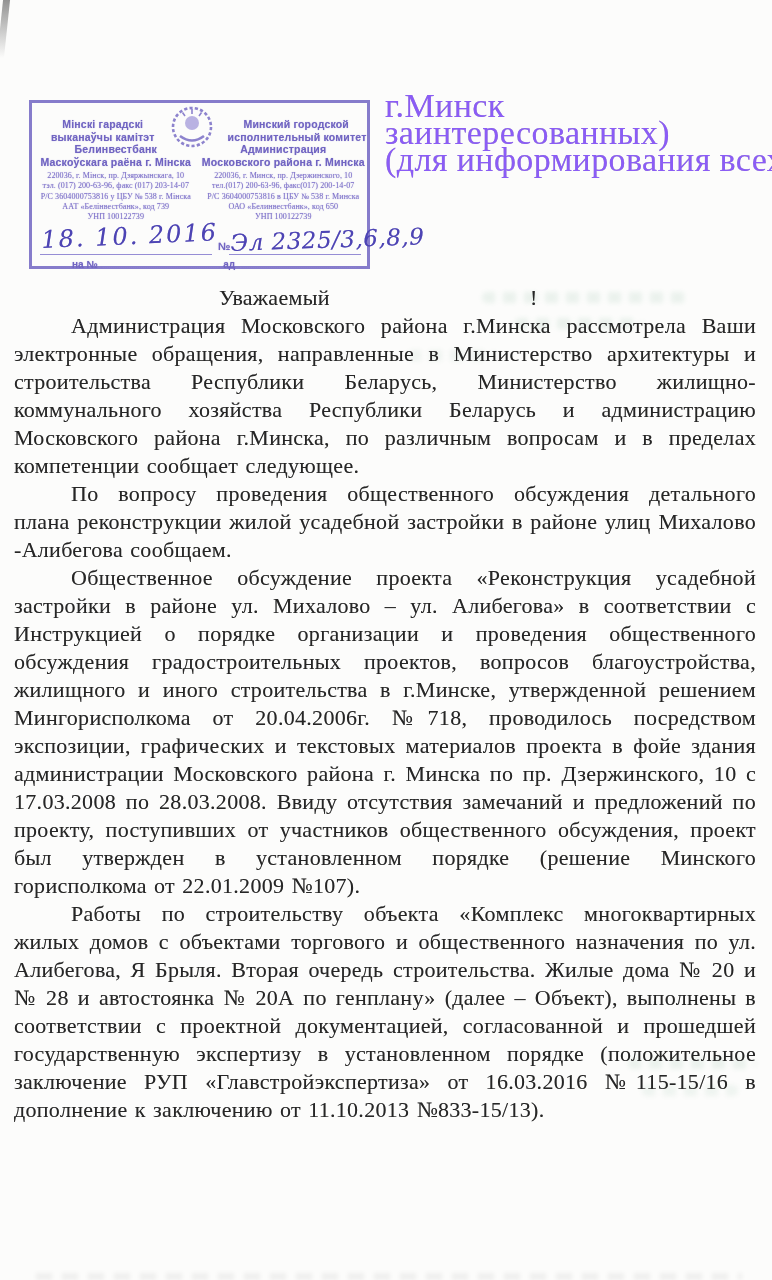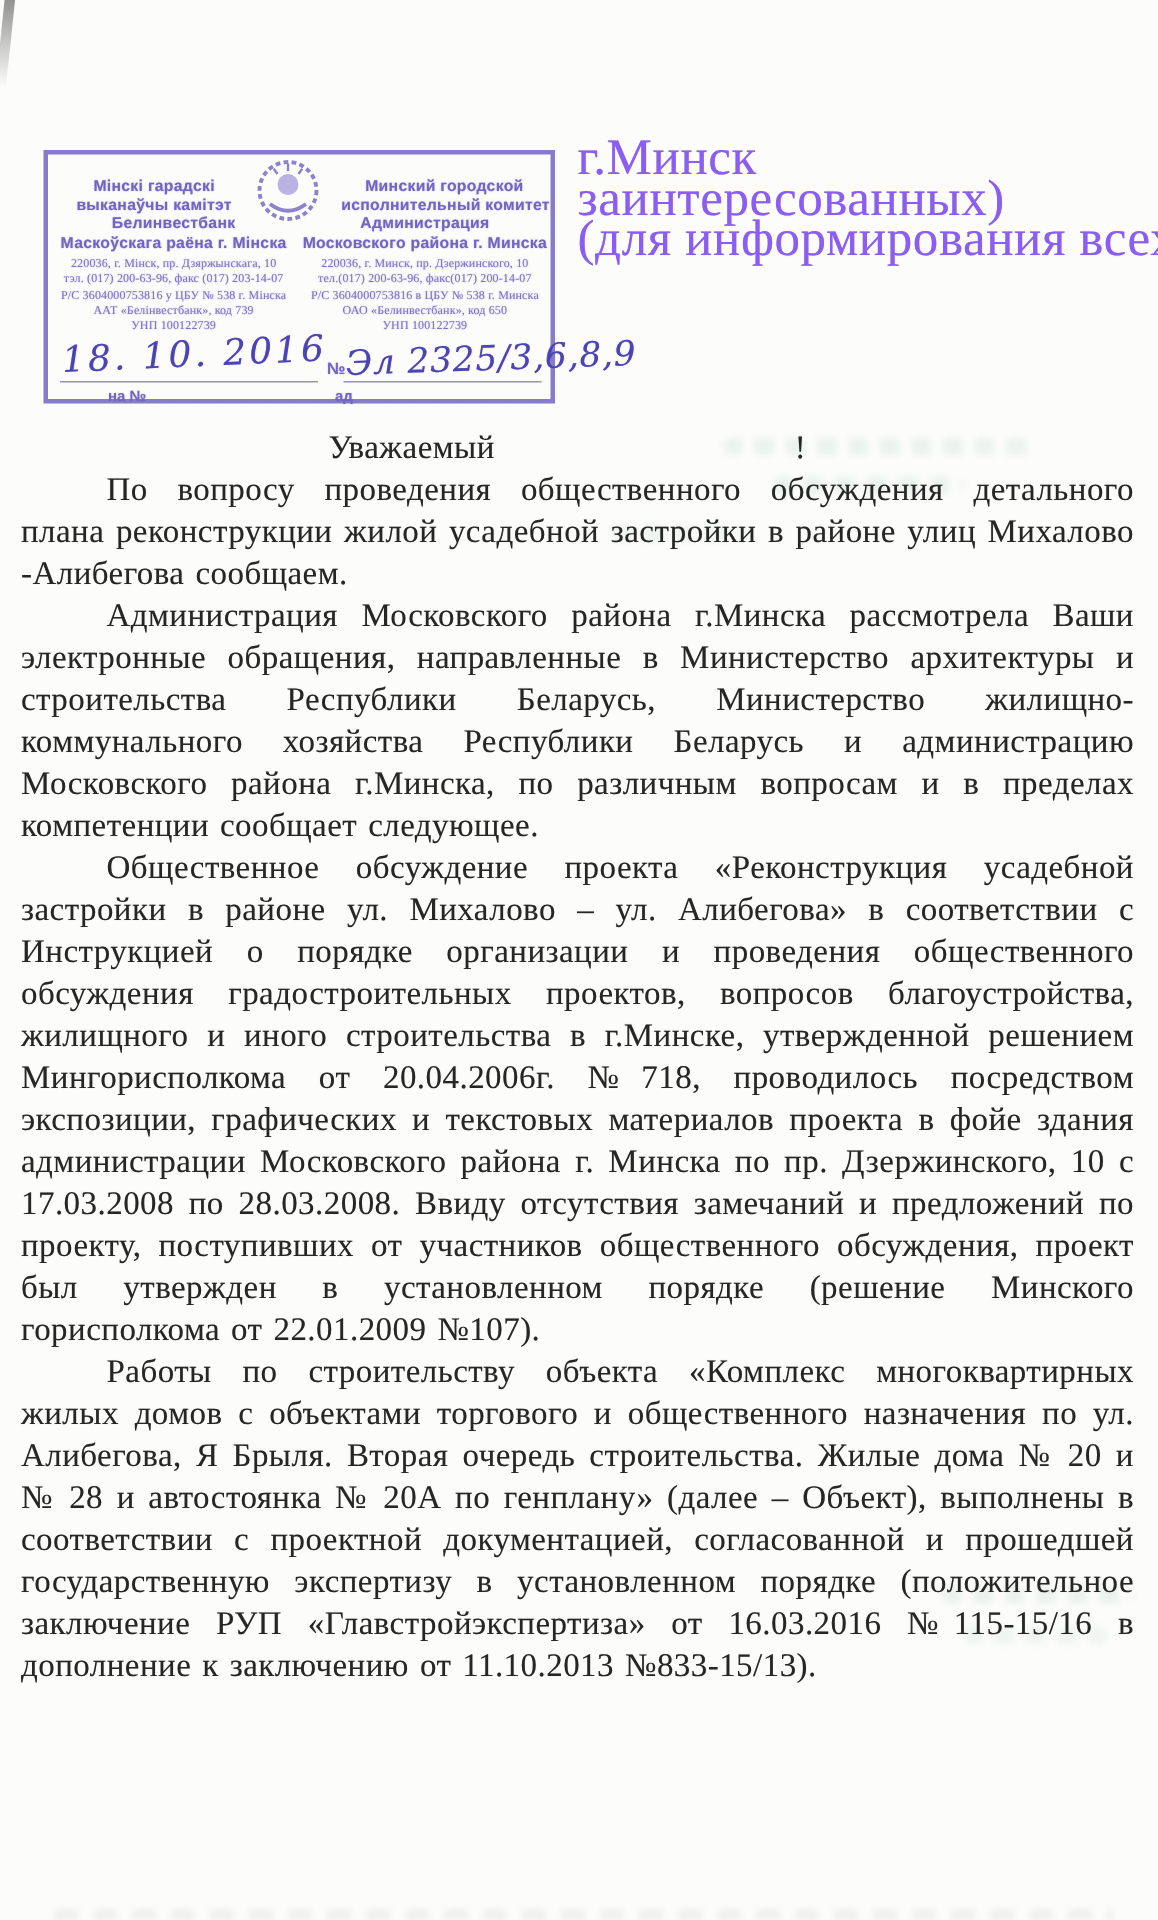--- a/index.html
+++ b/index.html
@@ -166,19 +166,19 @@
       <span class="sb-line"></span>
       <span>ад</span>
       <span class="sb-line"></span>
     </div>
   </div>
 
   <div class="body-block">
     <div class="salutation">
       <span>Уважаемый</span><span class="sal-gap"></span><span>!</span>
     </div>
+    <p>Администрация Московского района г.Минска рассмотрела Ваши электронные обращения, направленные в Министерство архитектуры и строительства Республики Беларусь, Министерство жилищно-коммунального хозяйства Республики Беларусь и администрацию Московского района г.Минска, по различным вопросам и в пределах компетенции сообщает следующее.</p>
     <p>По вопросу проведения общественного обсуждения детального плана реконструкции жилой усадебной застройки в районе улиц Михалово -Алибегова сообщаем.</p>
-    <p>Администрация Московского района г.Минска рассмотрела Ваши электронные обращения, направленные в Министерство архитектуры и строительства Республики Беларусь, Министерство жилищно-коммунального хозяйства Республики Беларусь и администрацию Московского района г.Минска, по различным вопросам и в пределах компетенции сообщает следующее.</p>
     <p>Общественное обсуждение проекта «Реконструкция усадебной застройки в районе ул. Михалово – ул. Алибегова» в соответствии с Инструкцией о порядке организации и проведения общественного обсуждения градостроительных проектов, вопросов благоустройства, жилищного и иного строительства в г.Минске, утвержденной решением Мингорисполкома от 20.04.2006г. №718,  проводилось  посредством экспозиции, графических и текстовых материалов проекта в фойе здания администрации Московского района г. Минска по пр. Дзержинского, 10 с 17.03.2008 по 28.03.2008. Ввиду отсутствия замечаний и предложений по проекту, поступивших от участников общественного обсуждения, проект был утвержден в установленном порядке (решение Минского горисполкома от 22.01.2009 №107).</p>
     <p>Работы по строительству объекта «Комплекс многоквартирных жилых домов с объектами торгового и общественного назначения по ул. Алибегова, Я Брыля. Вторая очередь строительства. Жилые дома № 20 и № 28 и автостоянка № 20А по генплану» (далее – Объект), выполнены в соответствии с проектной документацией, согласованной и прошедшей государственную экспертизу в установленном порядке (положительное заключение РУП «Главстройэкспертиза» от 16.03.2016 №115-15/16 в дополнение к заключению от 11.10.2013 №833-15/13).</p>
   </div>
 
 </div>
 
 </body></html>

